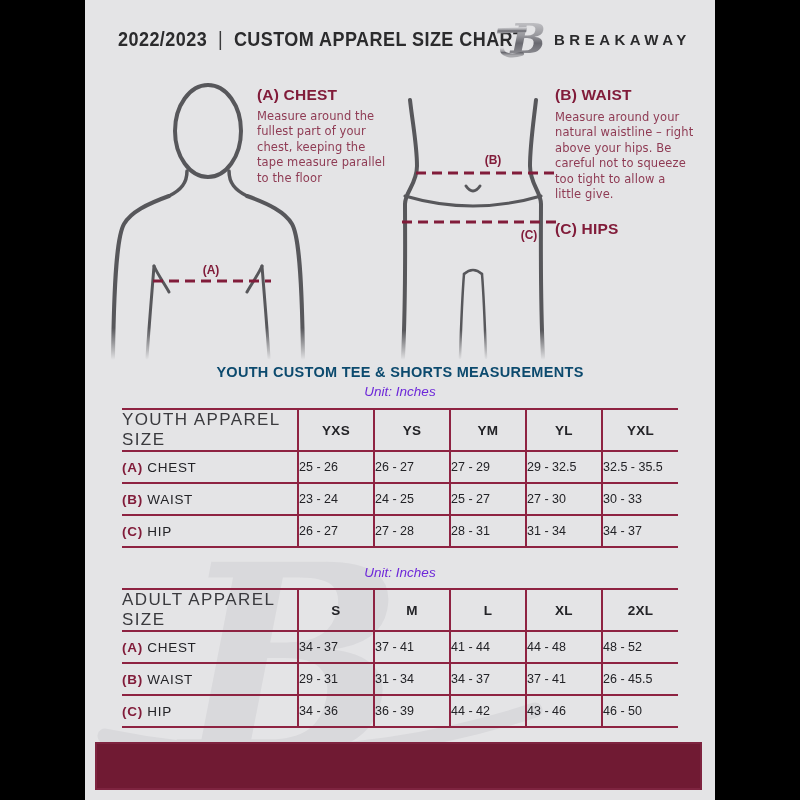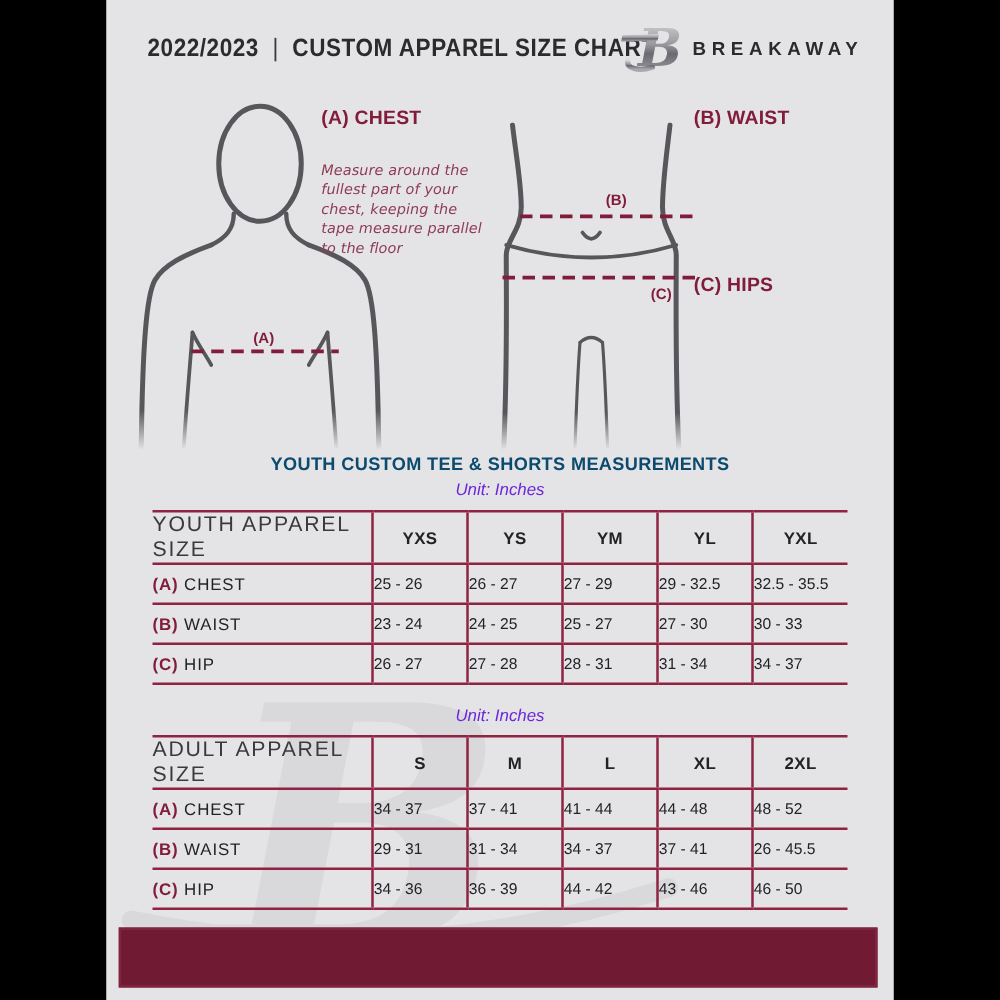--- a/index.html
+++ b/index.html
@@ -9,22 +9,22 @@
 
   
   .header-text{position:absolute;left:33px;top:28px;font-weight:bold;font-size:20px;color:#2b2b2d;
     letter-spacing:.5px;white-space:nowrap;transform:scaleX(.9);transform-origin:left top;}
   .header-text .divider{margin:0 12px;font-weight:normal;color:#3a3a3c;}
   .logo{position:absolute;left:411px;top:13px;}
   .brand{position:absolute;left:469px;top:31px;font-size:15px;font-weight:bold;letter-spacing:4.5px;color:#2b2b2d;text-align:center;}
 
   
   .instr-heading{position:absolute;font-size:15.5px;font-weight:bold;color:#811c3a;letter-spacing:.2px;}
-  .instr-body{position:absolute;font-size:11.5px;font-style:italic;color:#8f3b54;line-height:1.34;
-    white-space:pre-line;font-family:"DejaVu Sans",sans-serif;letter-spacing:.1px;margin-top:20px;}
+  .instr-body{position:absolute;font-size:11.5px;color:#8f3b54;line-height:1.34;
+    white-space:pre-line;font-family:"DejaVu Sans",sans-serif;letter-spacing:.1px;}
   #head-a{left:172px;top:86px;} #body-a{left:172px;top:109px;width:132px;}
   #head-b{left:470px;top:86px;} #body-b{left:470px;top:110px;width:140px;}
   #head-c{left:470px;top:220px;}#body-c{left:470px;top:244px;width:150px;}
 
   .fig-a{position:absolute;left:22px;top:78px;}
   .fig-b{position:absolute;left:303px;top:98px;}
 
   
   .sec-title{position:absolute;left:0;width:100%;text-align:center;font-size:14.5px;font-weight:bold;
     color:#0c4a6e;letter-spacing:.3px;}
@@ -123,20 +123,21 @@
     <text x="105" y="66" text-anchor="middle" font-family="'Liberation Sans',sans-serif" font-weight="bold" font-size="12" fill="#811c3a">(B)</text>
     <path d="M28,75 H170" stroke="#811c3a" stroke-width="3" stroke-dasharray="10 6" fill="none"></path>
     <path d="M14,124 H174" stroke="#811c3a" stroke-width="3" stroke-dasharray="10 6" fill="none"></path>
     <text x="141" y="141" text-anchor="middle" font-family="'Liberation Sans',sans-serif" font-weight="bold" font-size="12" fill="#811c3a">(C)</text>
     <rect x="0" y="232" width="182" height="30" fill="url(#fadeB)"></rect>
   </svg>
 
   <div id="head-a" class="instr-heading">(A) CHEST</div>
   <div id="body-a" class="instr-body">Measure around the fullest part of your chest, keeping the tape measure parallel to the floor</div>
   <div id="head-b" class="instr-heading">(B) WAIST</div>
+  <div id="body-b" class="instr-body">Measure around your natural waistline – right above your hips. Be careful not to squeeze too tight to allow a little give.</div>
   <div id="head-c" class="instr-heading">(C) HIPS</div>
 
   <div id="youth-title" class="sec-title">YOUTH CUSTOM TEE &amp; SHORTS MEASUREMENTS</div>
   <div id="youth-unit" class="sec-unit">Unit: Inches</div>
   <div id="youth-table-wrap" class="table-wrap">
       <table class="size-table">
         <colgroup>
           <col class="col-label">
           <col>
           <col>

